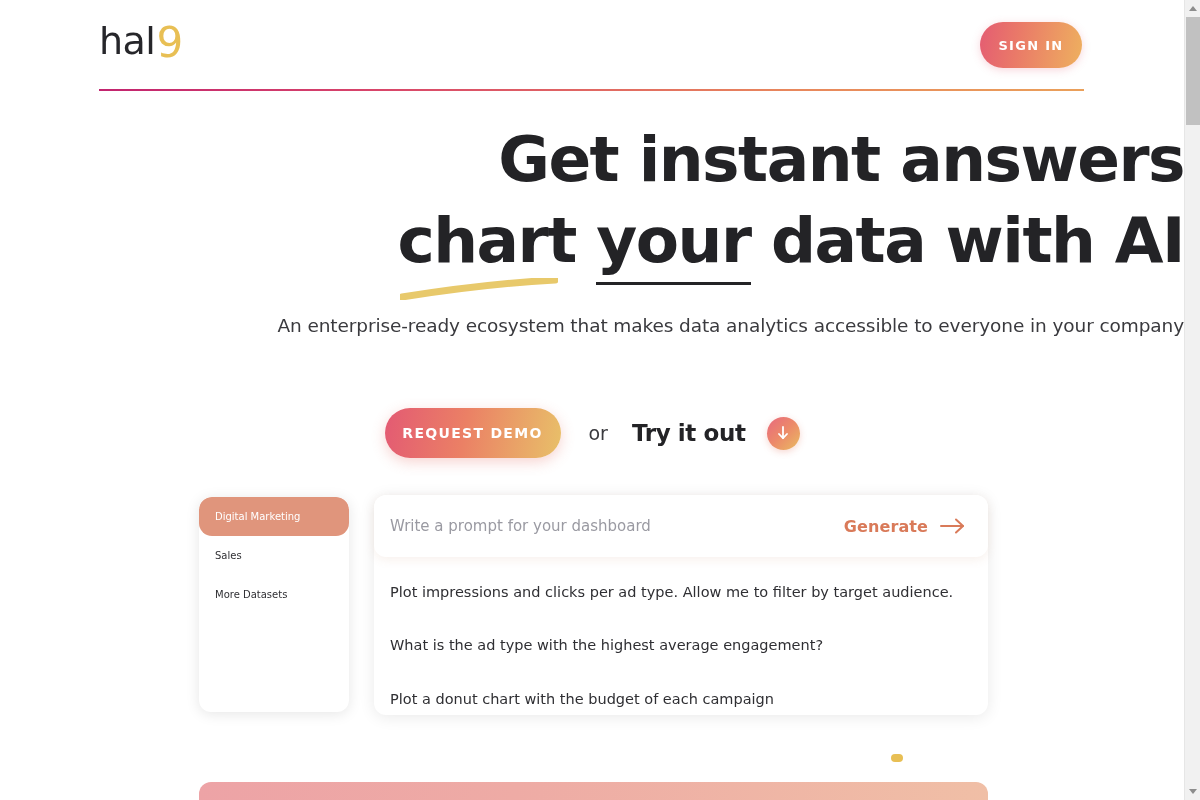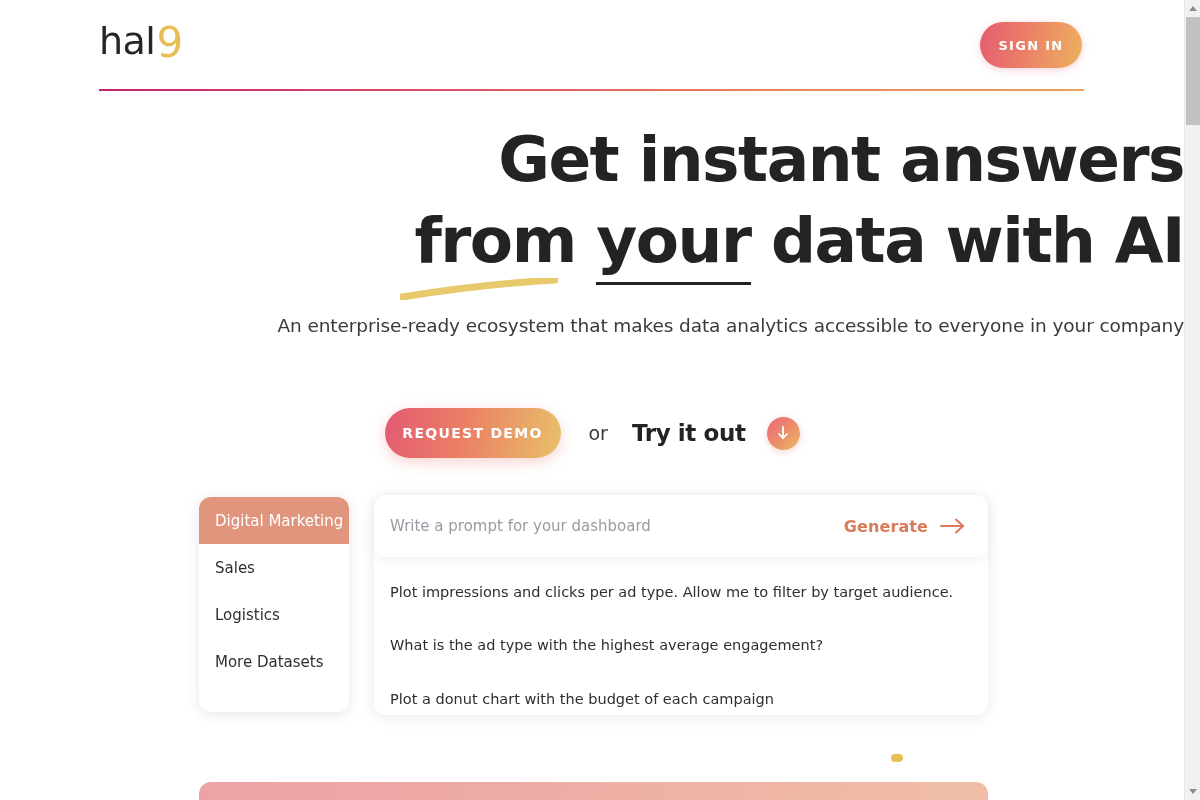--- a/index.html
+++ b/index.html
@@ -220,29 +220,30 @@
     left: 199px;
     top: 497px;
     width: 150px;
     height: 215px;
     background: #ffffff;
     border-radius: 12px;
     box-shadow: 0 2px 14px rgba(0,0,0,0.10);
     overflow: hidden;
   }
   .ds-item {
-    height: 47px;
+    height: 39px;
     display: flex;
     align-items: center;
     padding-left: 16px;
     font-family: "DejaVu Sans", "Liberation Sans", sans-serif;
-    font-size: 15px;
+    font-size: 10px;
     color: #2f2f33;
     cursor: pointer;
     background: #ffffff;
+    border-radius: 13px;
   }
   .ds-item.active {
     background: #e0957c;
     color: #ffffff;
   }
 
   .prompt-card {
     position: absolute;
     left: 374px;
     top: 495px;
@@ -338,21 +339,21 @@
       <span class="logo-hal">hal</span>
       <span class="logo-nine">9</span>
     </div>
     <button class="signin-btn">SIGN IN</button>
     <div class="header-rule"></div>
   </div>
 
   <div class="hero">
     <div class="headline">
       <div>Get instant answers</div>
-      <div><span>from </span><span class="u-word">your</span><span> data with AI</span></div>
+      <div><span>chart </span><span class="u-word">your</span><span> data with AI</span></div>
     </div>
     <div class="subtitle">An enterprise-ready ecosystem that makes data analytics accessible to everyone in your company</div>
   </div>
 
   <svg class="brush" viewBox="0 0 158 22">
     <path d="M2 19 C 40 13, 100 5, 155 2" stroke="#e8c96b" stroke-width="7" fill="none" stroke-linecap="round"></path>
   </svg>
 
   <div class="cta-row">
     <button class="demo-btn">REQUEST DEMO</button>
@@ -362,21 +363,20 @@
       <svg width="14" height="16" viewBox="0 0 14 16">
         <line x1="7" y1="2" x2="7" y2="13" stroke="#ffffff" stroke-width="1.8" stroke-linecap="round"></line>
         <polyline points="3,9 7,13.2 11,9" fill="none" stroke="#ffffff" stroke-width="1.8" stroke-linecap="round" stroke-linejoin="round"></polyline>
       </svg>
     </div>
   </div>
 
   <div class="datasets">
     <div class="ds-item active">Digital Marketing</div>
     <div class="ds-item">Sales</div>
-    <div class="ds-item">Logistics</div>
     <div class="ds-item">More Datasets</div>
   </div>
 
   <div class="prompt-card">
     <div class="prompt-bar">
       <input class="prompt-input" type="text" placeholder="Write a prompt for your dashboard" style="">
       <div class="generate-wrap">
         <span class="generate-label">Generate</span>
         <svg class="gen-arrow" width="26" height="18" viewBox="0 0 26 18">
           <line x1="1" y1="9" x2="23" y2="9" stroke="#d97a59" stroke-width="2" stroke-linecap="round"></line>

